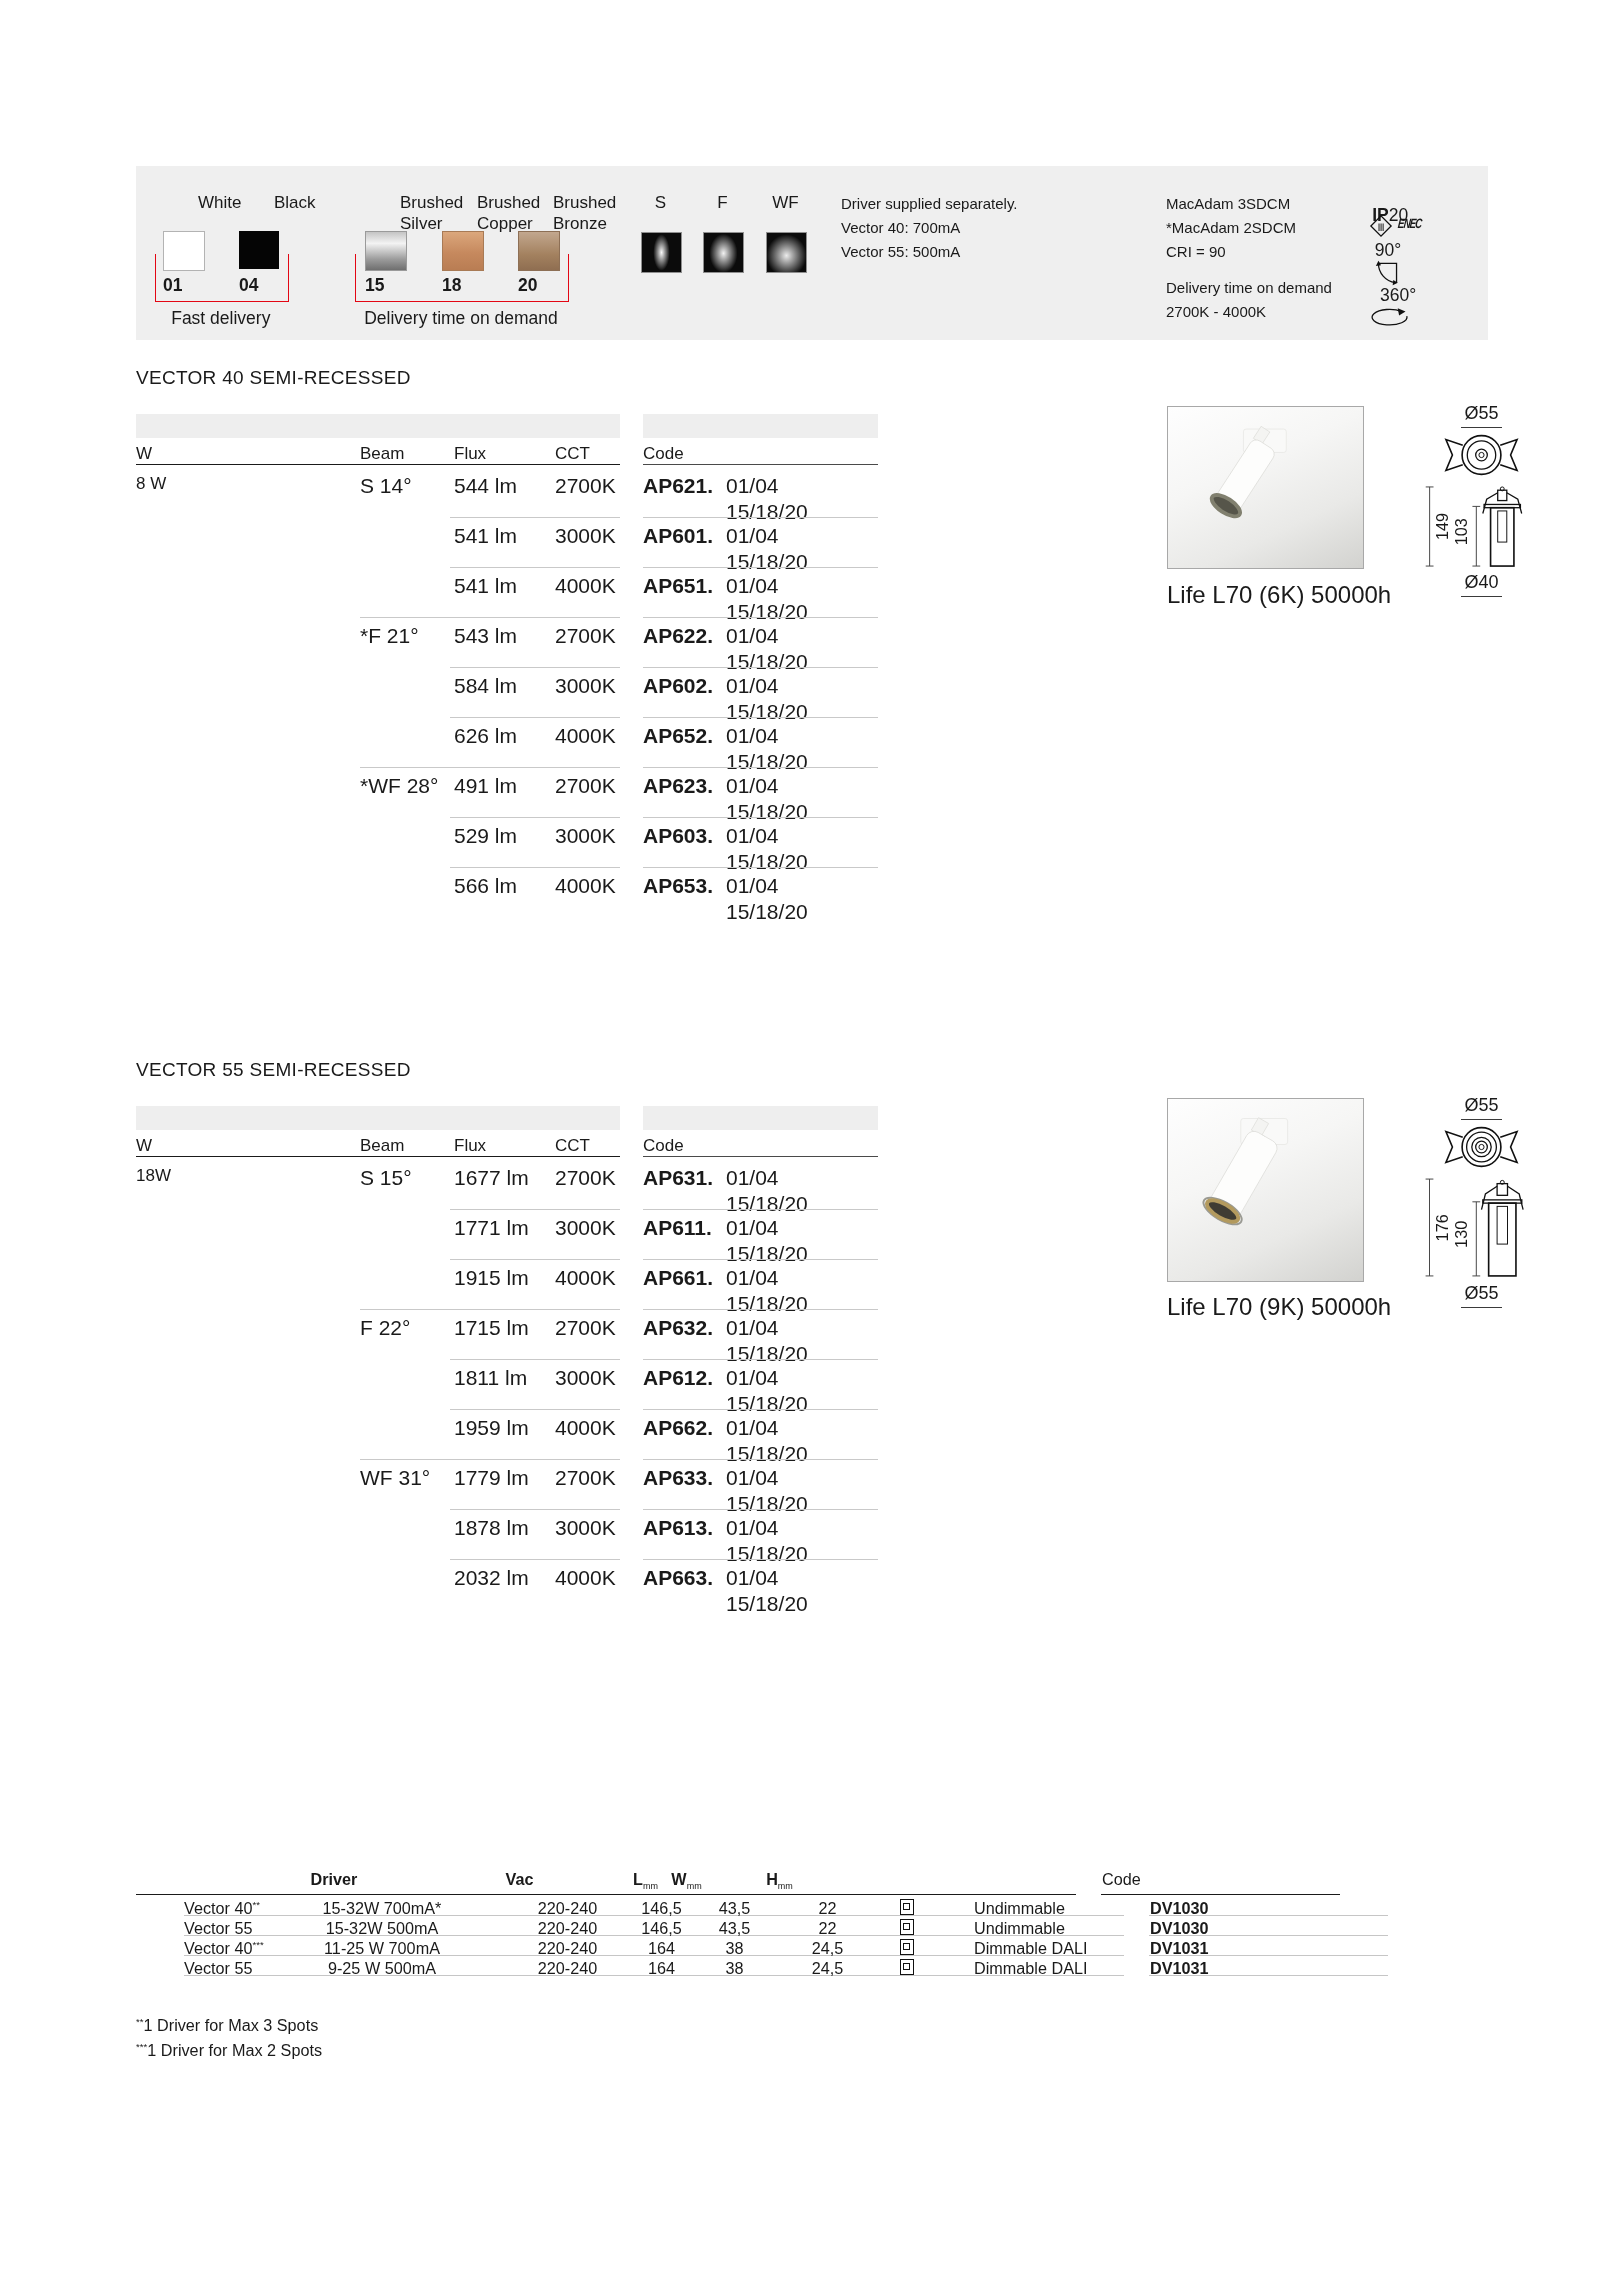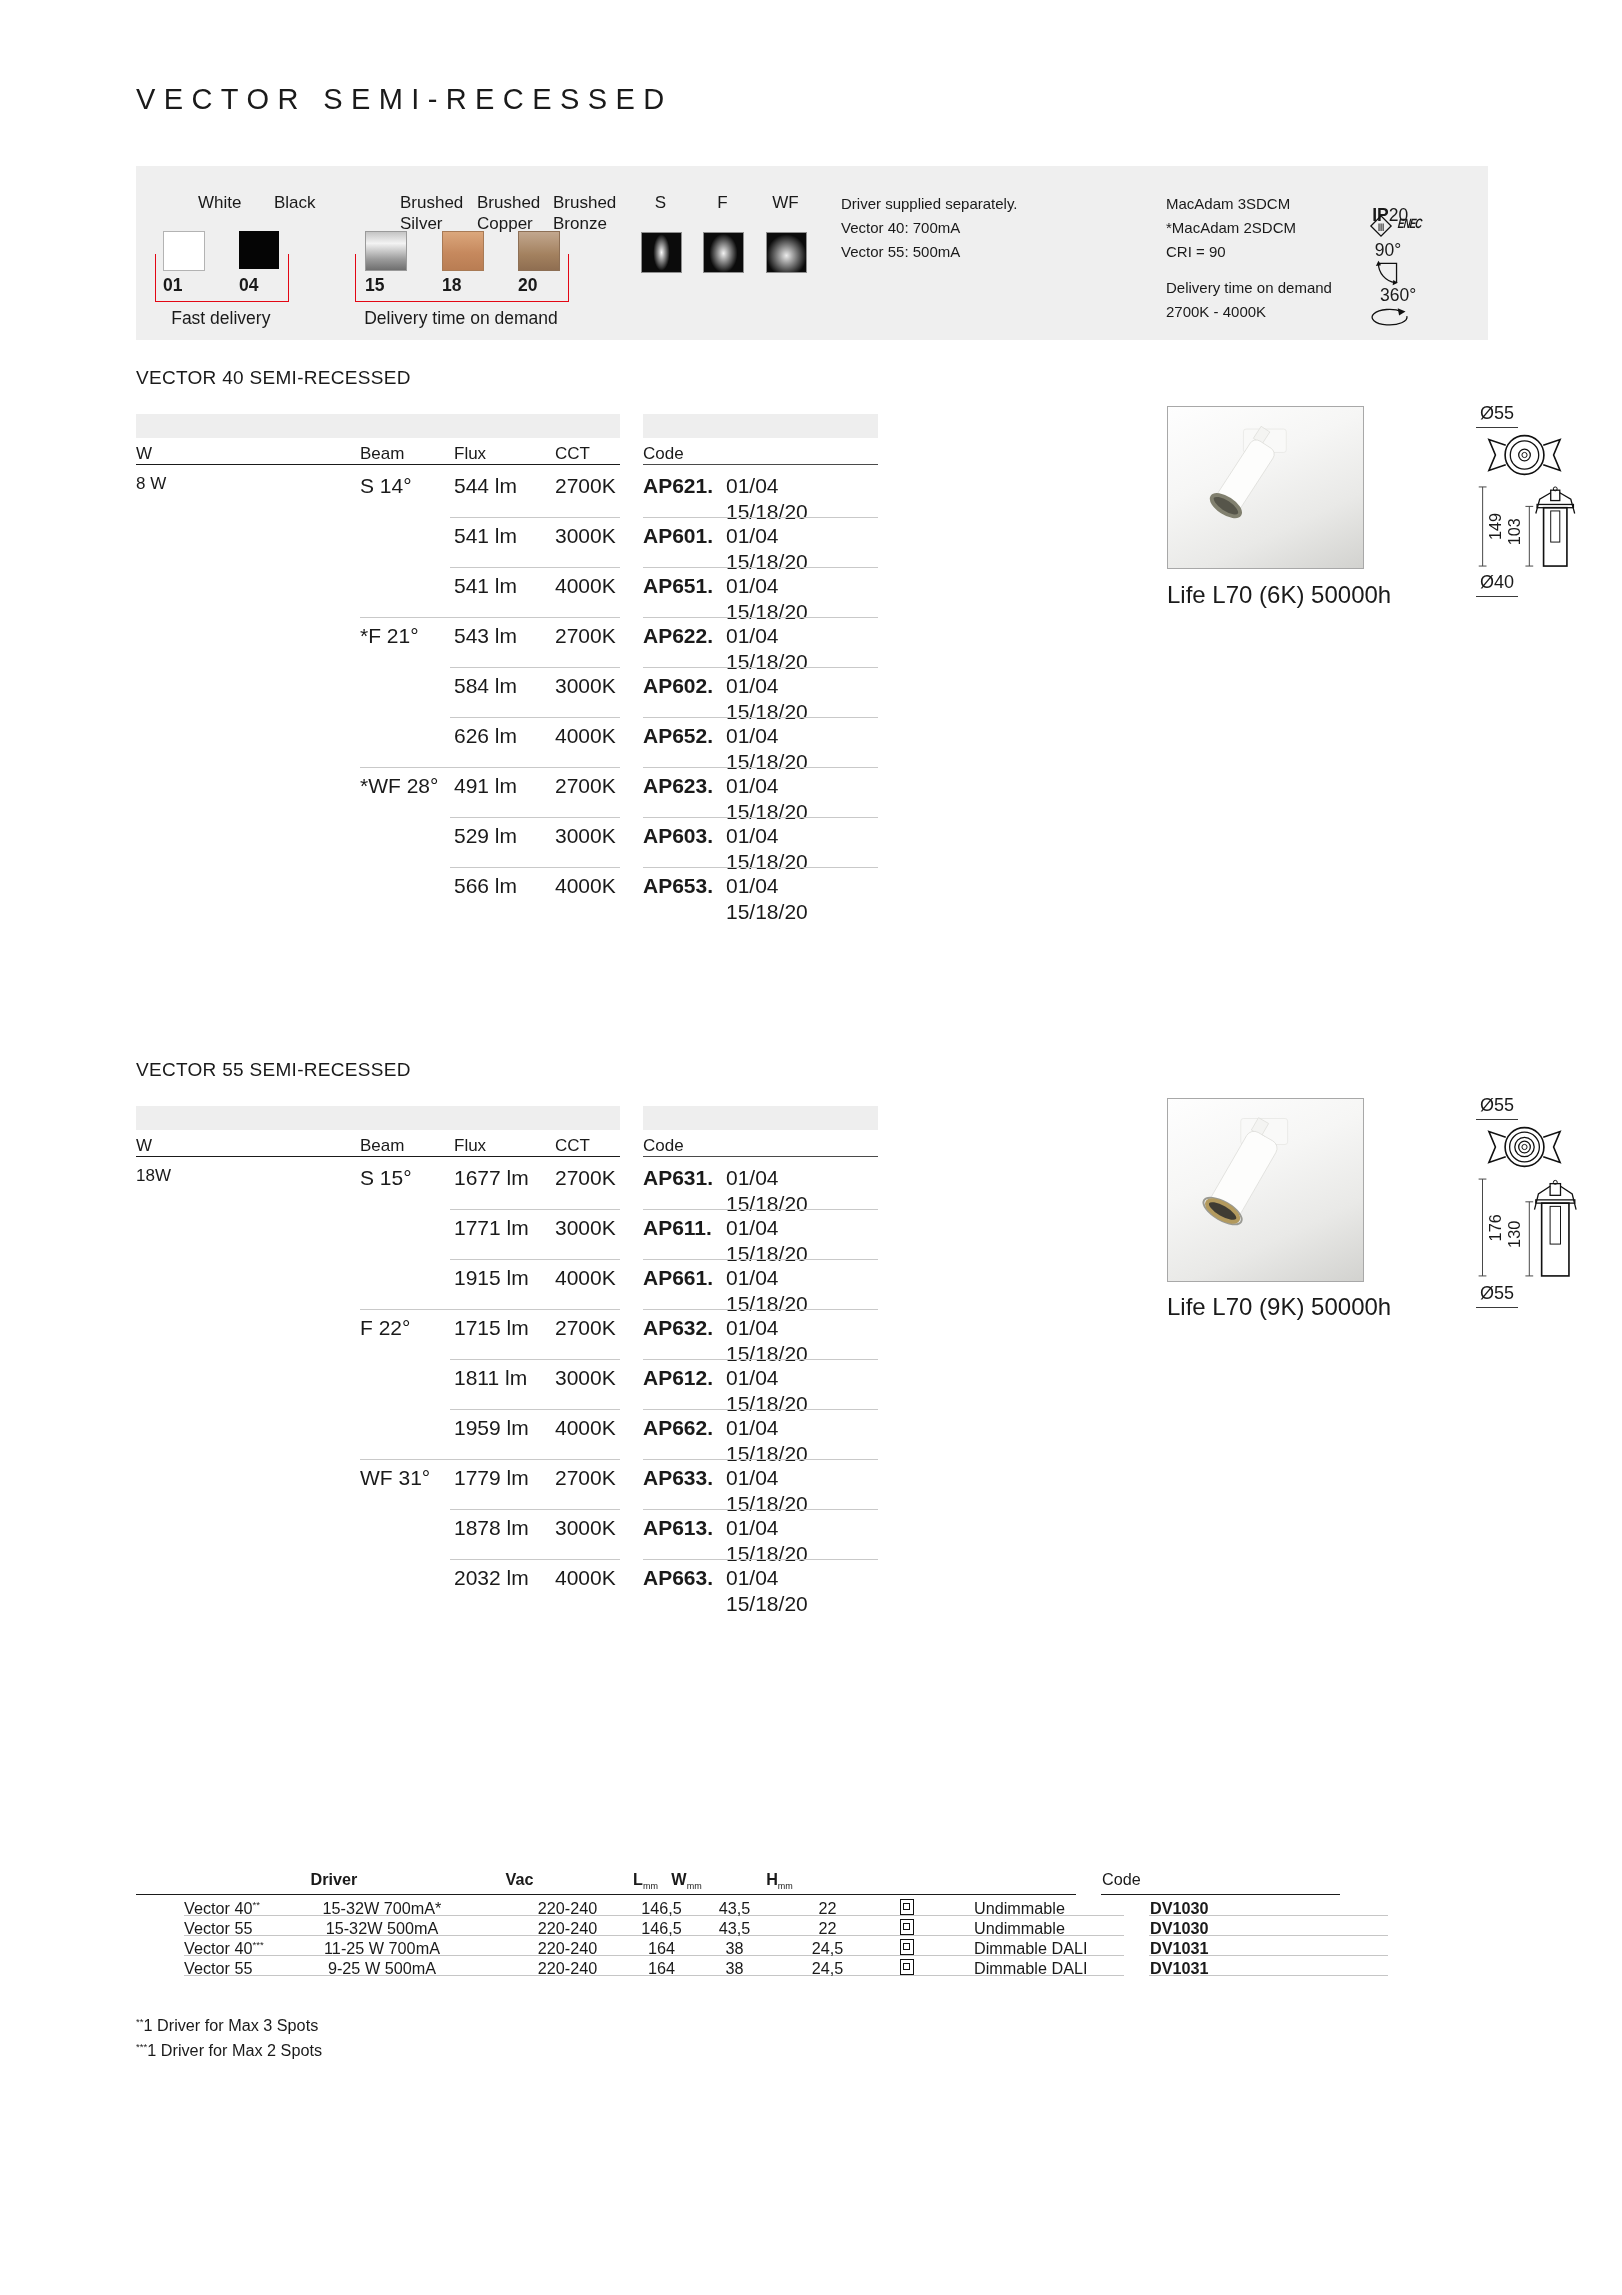--- a/index.html
+++ b/index.html
@@ -76,21 +76,21 @@
   .srow.first::before,.srow.first::after{display:none;}
 
   .photo{position:absolute;left:1031px;border:0.6px solid #a8a8a8;
          background:linear-gradient(155deg,#fefefe 0%,#f6f6f5 38%,#e9e9e7 70%,#d2d2cf 100%);}
   #sec40 .photo{top:39px;width:195px;height:161px;}
   #sec55 .photo{top:39px;width:195px;height:182px;}
   .life{position:absolute;left:1031px;font-size:24px;white-space:nowrap;}
   #sec40 .life{top:214px;} #sec55 .life{top:234px;}
   .dlab{display:inline-block;font-size:18px;padding:0 3.9px 2.6px;border-bottom:1.3px solid #3a3a3a;}
   #sec40 .dl-top{top:36px;} #sec55 .dl-top{top:36px;}
-  .dl-top,.dl-bot,.dv-top,.dv-side{position:absolute;left:1340px;width:123px;}
+  .dl-top,.dl-bot,.dv-top,.dv-side{position:absolute;left:1284px;width:123px;text-align:center;}
   .dv-top{top:62px;} .dv-side{top:118px;}
   #sec40 .dl-bot{top:205px;} #sec55 .dl-bot{top:224px;}
 
   
   #drv{position:absolute;left:136px;top:1869px;width:1215px;height:214px;font-size:16.2px;}
   .dh{position:absolute;top:1.3px;white-space:nowrap;}
   .dh b{font-weight:700;}
   .dh sub{font-size:9px;}
   .dh.c-driver{left:107px;width:182px;text-align:center;}
   .dh.c-vac{left:338px;width:91px;text-align:center;}
@@ -119,21 +119,20 @@
   .fnote{height:25px;white-space:nowrap;}
   .fnote sup{font-size:9.7px;}
 
   svg text{font-family:"Liberation Sans",sans-serif;fill:#1a1a1a;}
 </style>
 </head>
 <body>
 
 <div id="page">
 
-  <div id="title">VECTOR SEMI-RECESSED</div>
 
   <div id="strip">
 
     <div id="fins-fast">
         <div class="fin white">
         <div class="flabel">
           <div>White</div>
           <div></div>
         </div>
         <div class="sw"></div>

